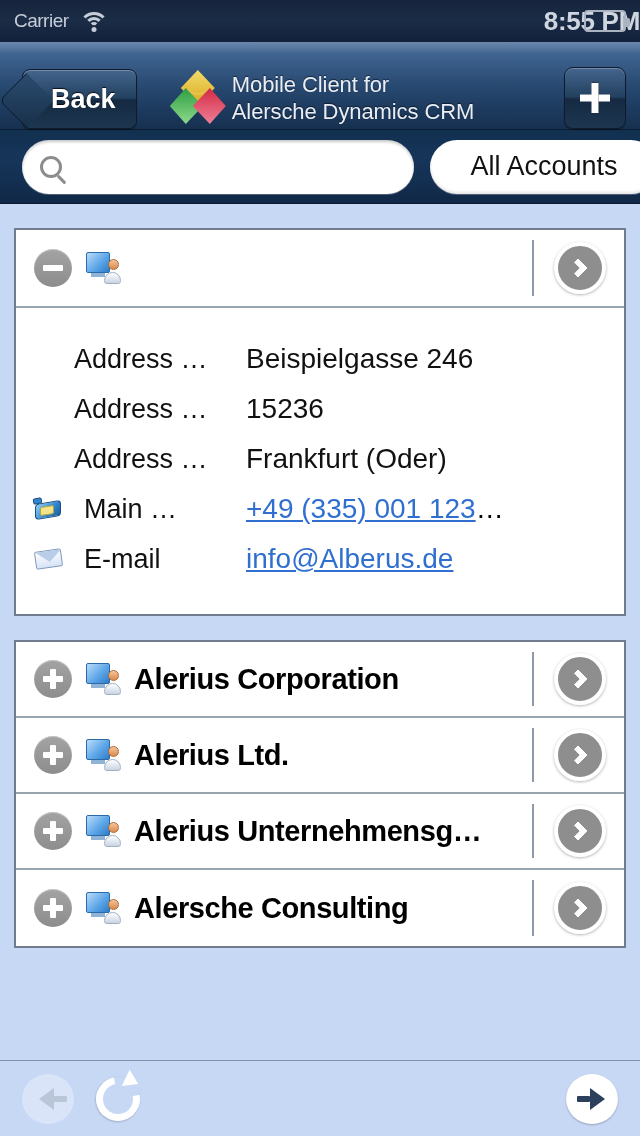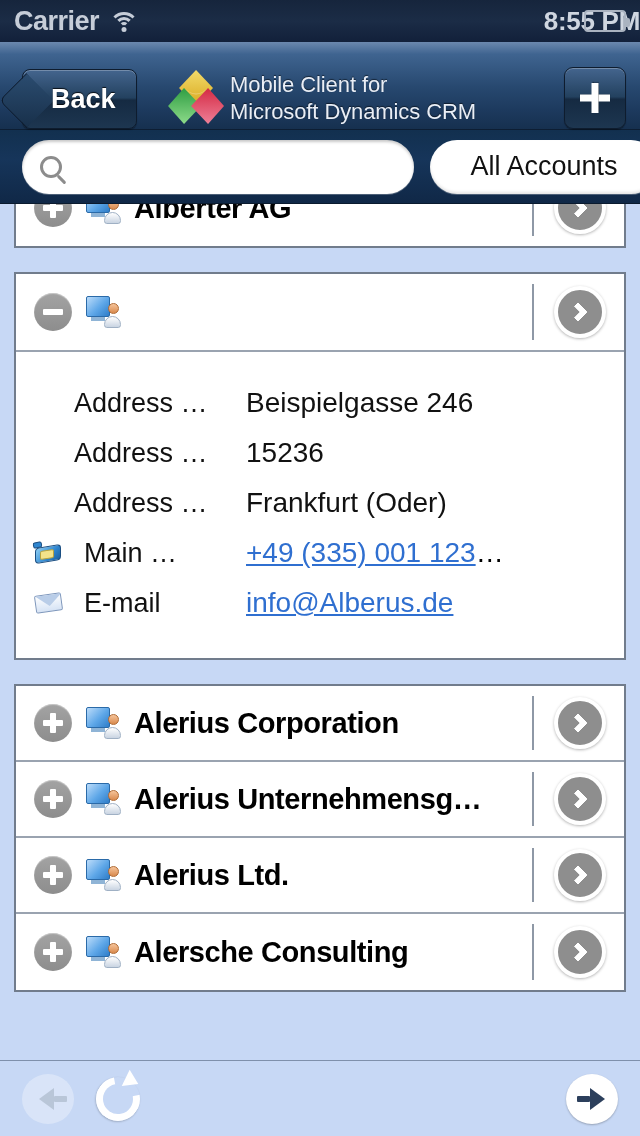--- a/index.html
+++ b/index.html
@@ -12,21 +12,21 @@
   }
 
   
   .status-bar{
     height:42px; width:100%;
     background:linear-gradient(to bottom,#16253c 0%,#1b2c46 50%,#12203a 100%);
     display:flex; align-items:center; padding:0 14px;
     position:relative;
   }
   .sb-left{ display:flex; align-items:center; gap:10px; }
-  .sb-carrier{ color:#c6cdd8; font-size:27px; font-weight:bold; letter-spacing:-0.5px; }
+  .sb-carrier{ color:#c6cdd8; font-size:19px; font-weight:normal; letter-spacing:-0.5px; }
   .wifi-icon{ width:30px; height:22px; position:relative; }
   .wifi-icon i{
     position:absolute; left:50%; transform:translateX(-50%);
     border:3.2px solid #c6cdd8; border-bottom-color:transparent;
     border-left-color:transparent; border-right-color:transparent;
     border-radius:50%;
   }
   .wifi-icon i:nth-child(1){ width:30px; height:30px; top:2px; }
   .wifi-icon i:nth-child(2){ width:19px; height:19px; top:7px; }
   .wifi-icon i:nth-child(3){ width:9px;  height:9px;  top:12px; }
@@ -320,58 +320,39 @@
           </linearGradient>
         </defs>
         <polygon points="32,3 49,21 32,39 15,21" fill="url(#gy)"></polygon>
         <path d="M15 21 L32 39 L15 57 L-1 39 Z" fill="url(#gg)" transform="translate(5,0)"></path>
         <path d="M49 21 L65 39 L49 57 L32 39 Z" fill="url(#gr)" transform="translate(-5,0)"></path>
         <path d="M20 21 q12 11 24 0 q-12 13 -24 0 Z" fill="#ffffff" opacity="0.30"></path>
       </svg>
     </span>
     <span class="nav-title-text">
       <span>Mobile Client for</span><br>
-      <span>Microsoft Dynamics CRM</span>
+      <span>Alersche Dynamics CRM</span>
     </span>
   </div>
 
   <div class="plus-btn"></div>
 </div>
 
 <div class="search-bar">
   <div class="search-field">
     <span class="mag"></span>
     <input class="search-input" type="text" value="" placeholder="" style="">
   </div>
   <div class="view-btn">
     <span>All Accounts</span>
   </div>
 </div>
 
 <div class="content">
 
-  <div class="card clipped-top">
-    <div class="acct-row no-sep">
-      <span class="toggle-icon">
-        <span class="h"></span>
-          <span class="v"></span>
-      </span>
-      <span class="acct-icon">
-        <span class="screen"></span>
-          <span class="stand"></span>
-        <span class="head"></span>
-          <span class="body"></span>
-      </span>
-      <span class="acct-name">Alberter AG</span>
-      <span class="row-divider"></span>
-      <span class="chev-btn">
-          <i></i>
-        </span>
-    </div>
-  </div>
 
   <div class="group-gap"></div>
 
   <div class="card">
     <div class="acct-row no-sep">
       <span class="toggle-icon">
         <span class="h"></span>
       </span>
       <span class="acct-icon">
         <span class="screen"></span>
@@ -447,38 +428,38 @@
       <span class="toggle-icon">
           <span class="h"></span>
           <span class="v"></span>
         </span>
       <span class="acct-icon">
           <span class="screen"></span>
           <span class="stand"></span>
           <span class="head"></span>
           <span class="body"></span>
         </span>
-      <span class="acct-name">Alerius Unternehmensg…</span>
+      <span class="acct-name">Alerius Ltd.</span>
       <span class="row-divider"></span>
       <span class="chev-btn">
           <i></i>
         </span>
     </div>
     <div class="acct-row">
       <span class="toggle-icon">
           <span class="h"></span>
           <span class="v"></span>
         </span>
       <span class="acct-icon">
           <span class="screen"></span>
           <span class="stand"></span>
           <span class="head"></span>
           <span class="body"></span>
         </span>
-      <span class="acct-name">Alerius Ltd.</span>
+      <span class="acct-name">Alerius Unternehmensg…</span>
       <span class="row-divider"></span>
       <span class="chev-btn">
           <i></i>
         </span>
     </div>
     <div class="acct-row">
       <span class="toggle-icon">
           <span class="h"></span>
           <span class="v"></span>
         </span>

